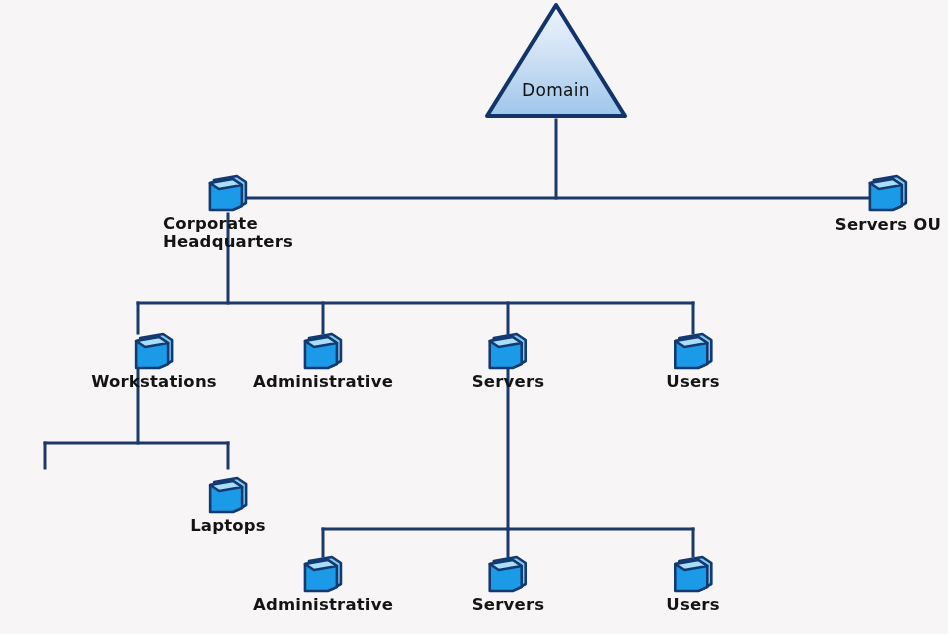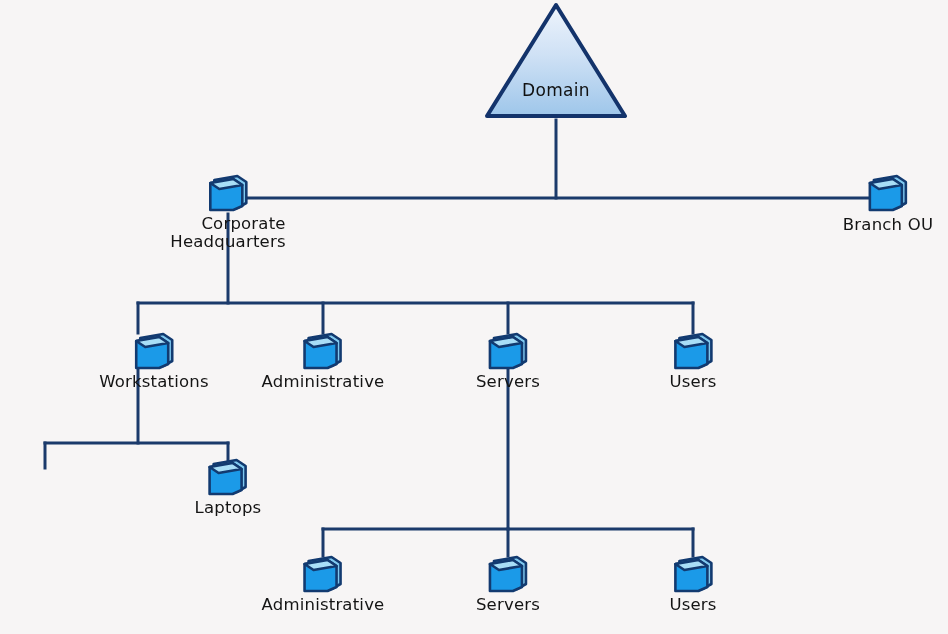--- a/index.html
+++ b/index.html
@@ -21,22 +21,23 @@
   #wires {
     position: absolute;
     left: 0;
     top: 0;
     width: 948px;
     height: 634px;
   }
   .node {
     position: absolute;
     transform: translate(-50%, 0);
-    text-align: right;
+    text-align: left;
     white-space: nowrap;
+    font-weight: bold;
   }
   .folder-icon {
     display: block;
     margin: 0 auto;
   }
   .node-label {
     display: block;
     font-family: "DejaVu Sans", sans-serif;
     font-size: 16.5px;
     line-height: 1.12;
@@ -127,21 +128,21 @@
   </div>
 
   <div class="node side-label" style="left:888px; top:170px;">
     <svg class="folder-icon" width="46" height="44" viewBox="0 0 46 44" xmlns="http://www.w3.org/2000/svg">
       <g stroke="#123a70" stroke-width="2.6" stroke-linejoin="round">
         <path d="M 9 10 L 32 6 L 41 12 L 41 33 L 32 38 L 9 38 Z" fill="#7fc9f0"></path>
         <path d="M 5 13 L 28 9 L 37 15 L 37 36 L 28 40 L 5 40 Z" fill="#1b9ae8"></path>
         <path d="M 5 13 L 28 9 L 37 15 L 14 19 Z" fill="#a8def7"></path>
       </g>
     </svg>
-    <span class="node-label">Branch OU</span>
+    <span class="node-label">Servers OU</span>
   </div>
 
   <div class="node" style="left:154px; top:328px;">
     <svg class="folder-icon" width="46" height="44" viewBox="0 0 46 44" xmlns="http://www.w3.org/2000/svg">
       <g stroke="#123a70" stroke-width="2.6" stroke-linejoin="round">
         <path d="M 9 10 L 32 6 L 41 12 L 41 33 L 32 38 L 9 38 Z" fill="#7fc9f0"></path>
         <path d="M 5 13 L 28 9 L 37 15 L 37 36 L 28 40 L 5 40 Z" fill="#1b9ae8"></path>
         <path d="M 5 13 L 28 9 L 37 15 L 14 19 Z" fill="#a8def7"></path>
       </g>
     </svg>
@@ -175,21 +176,21 @@
       <g stroke="#123a70" stroke-width="2.6" stroke-linejoin="round">
         <path d="M 9 10 L 32 6 L 41 12 L 41 33 L 32 38 L 9 38 Z" fill="#7fc9f0"></path>
         <path d="M 5 13 L 28 9 L 37 15 L 37 36 L 28 40 L 5 40 Z" fill="#1b9ae8"></path>
         <path d="M 5 13 L 28 9 L 37 15 L 14 19 Z" fill="#a8def7"></path>
       </g>
     </svg>
     <span class="node-label">Users</span>
   </div>
 
 
-  <div class="node" style="left:228px; top:454px;">
+  <div class="node" style="left:228px; top:472px;">
     <svg class="folder-icon" width="46" height="44" viewBox="0 0 46 44" xmlns="http://www.w3.org/2000/svg">
       <g stroke="#123a70" stroke-width="2.6" stroke-linejoin="round">
         <path d="M 9 10 L 32 6 L 41 12 L 41 33 L 32 38 L 9 38 Z" fill="#7fc9f0"></path>
         <path d="M 5 13 L 28 9 L 37 15 L 37 36 L 28 40 L 5 40 Z" fill="#1b9ae8"></path>
         <path d="M 5 13 L 28 9 L 37 15 L 14 19 Z" fill="#a8def7"></path>
       </g>
     </svg>
     <span class="node-label">Laptops</span>
   </div>
 

